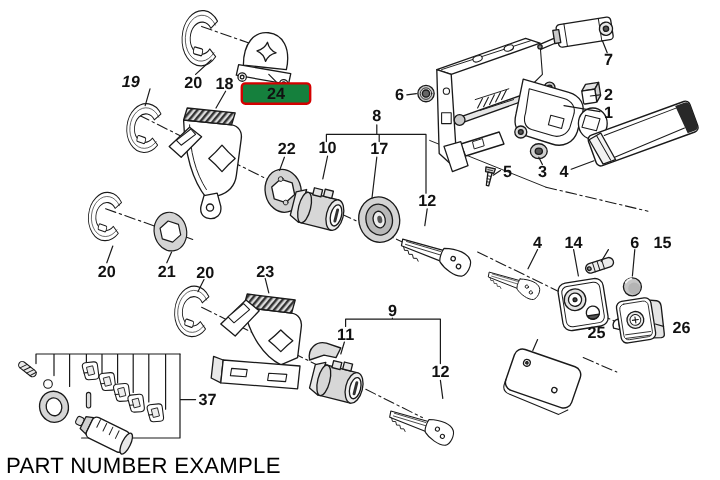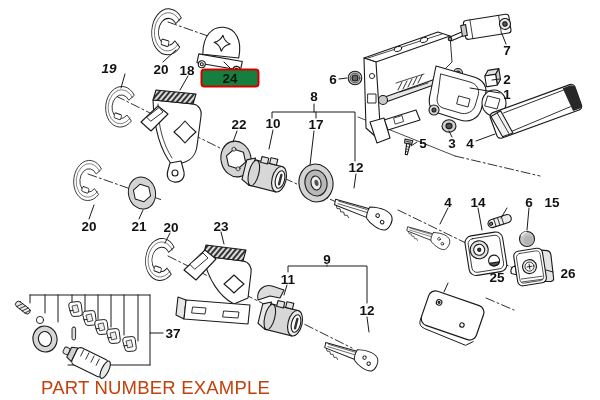--- a/index.html
+++ b/index.html
@@ -5,21 +5,21 @@
   html,body{margin:0;padding:0;background:#fff;}
   .stage{position:relative;width:600px;height:400px;background:#fff;overflow:hidden;
          font-family:"Liberation Sans",sans-serif;}
   .stage svg{position:absolute;left:0;top:0;}
   .labels{position:absolute;left:0;top:0;width:600px;height:400px;pointer-events:none;}
   .plabel{position:absolute;transform:translate(-50%,-50%);
           font:bold 13.5px "Liberation Sans",sans-serif;color:#111;
           pointer-events:auto;white-space:nowrap;line-height:15px;}
   .plabel.hl{border:2px solid #d40000;border-radius:4px;padding:0 20px;background:#15803d;text-align:right;}
   .caption{position:absolute;left:5px;top:377px;
-           font:400 18.5px "Liberation Sans",sans-serif;color:#c2410c;letter-spacing:0.2px;margin-left:36px;}
+           font:400 18.5px "Liberation Sans",sans-serif;color:#000000;letter-spacing:0.2px;}
 </style>
 </head>
 <body>
 
 <div class="stage">
 
 <svg width="600" height="400" viewBox="0 0 600 400">
 <defs>
   <pattern id="hatch" width="4" height="4" patternUnits="userSpaceOnUse" patternTransform="rotate(40)">
     <rect width="4" height="4" fill="#dcdcdc"></rect>

